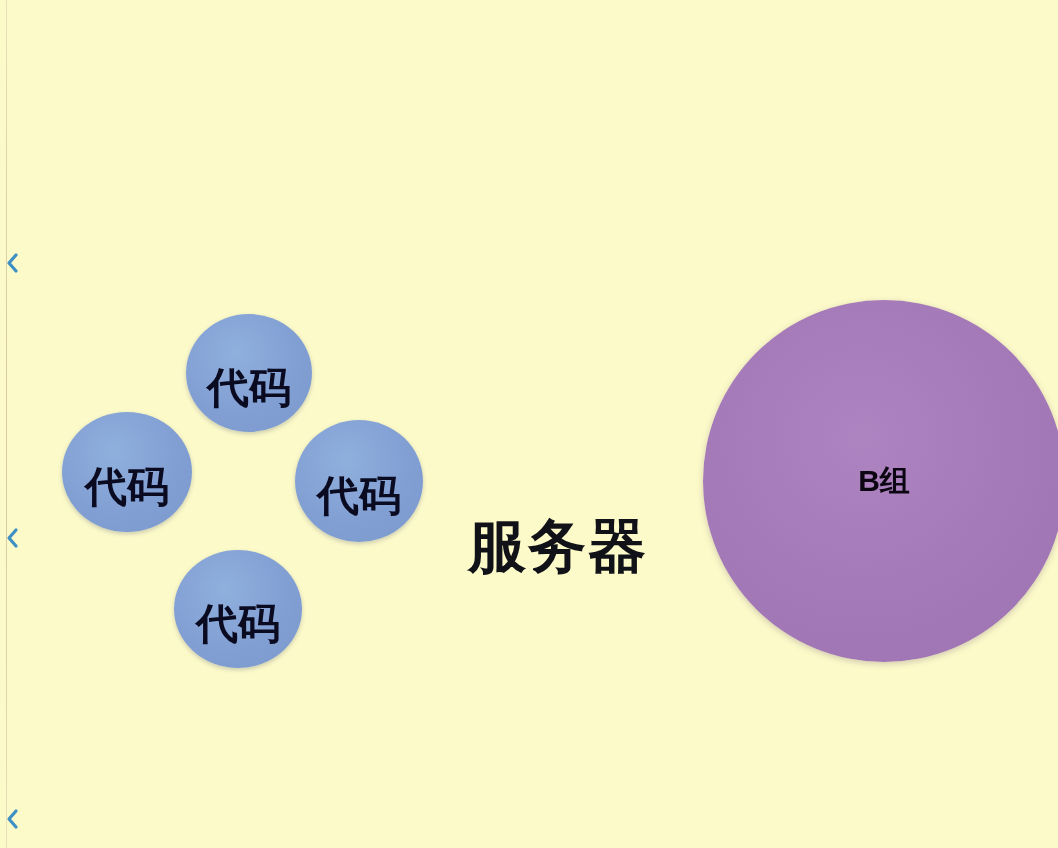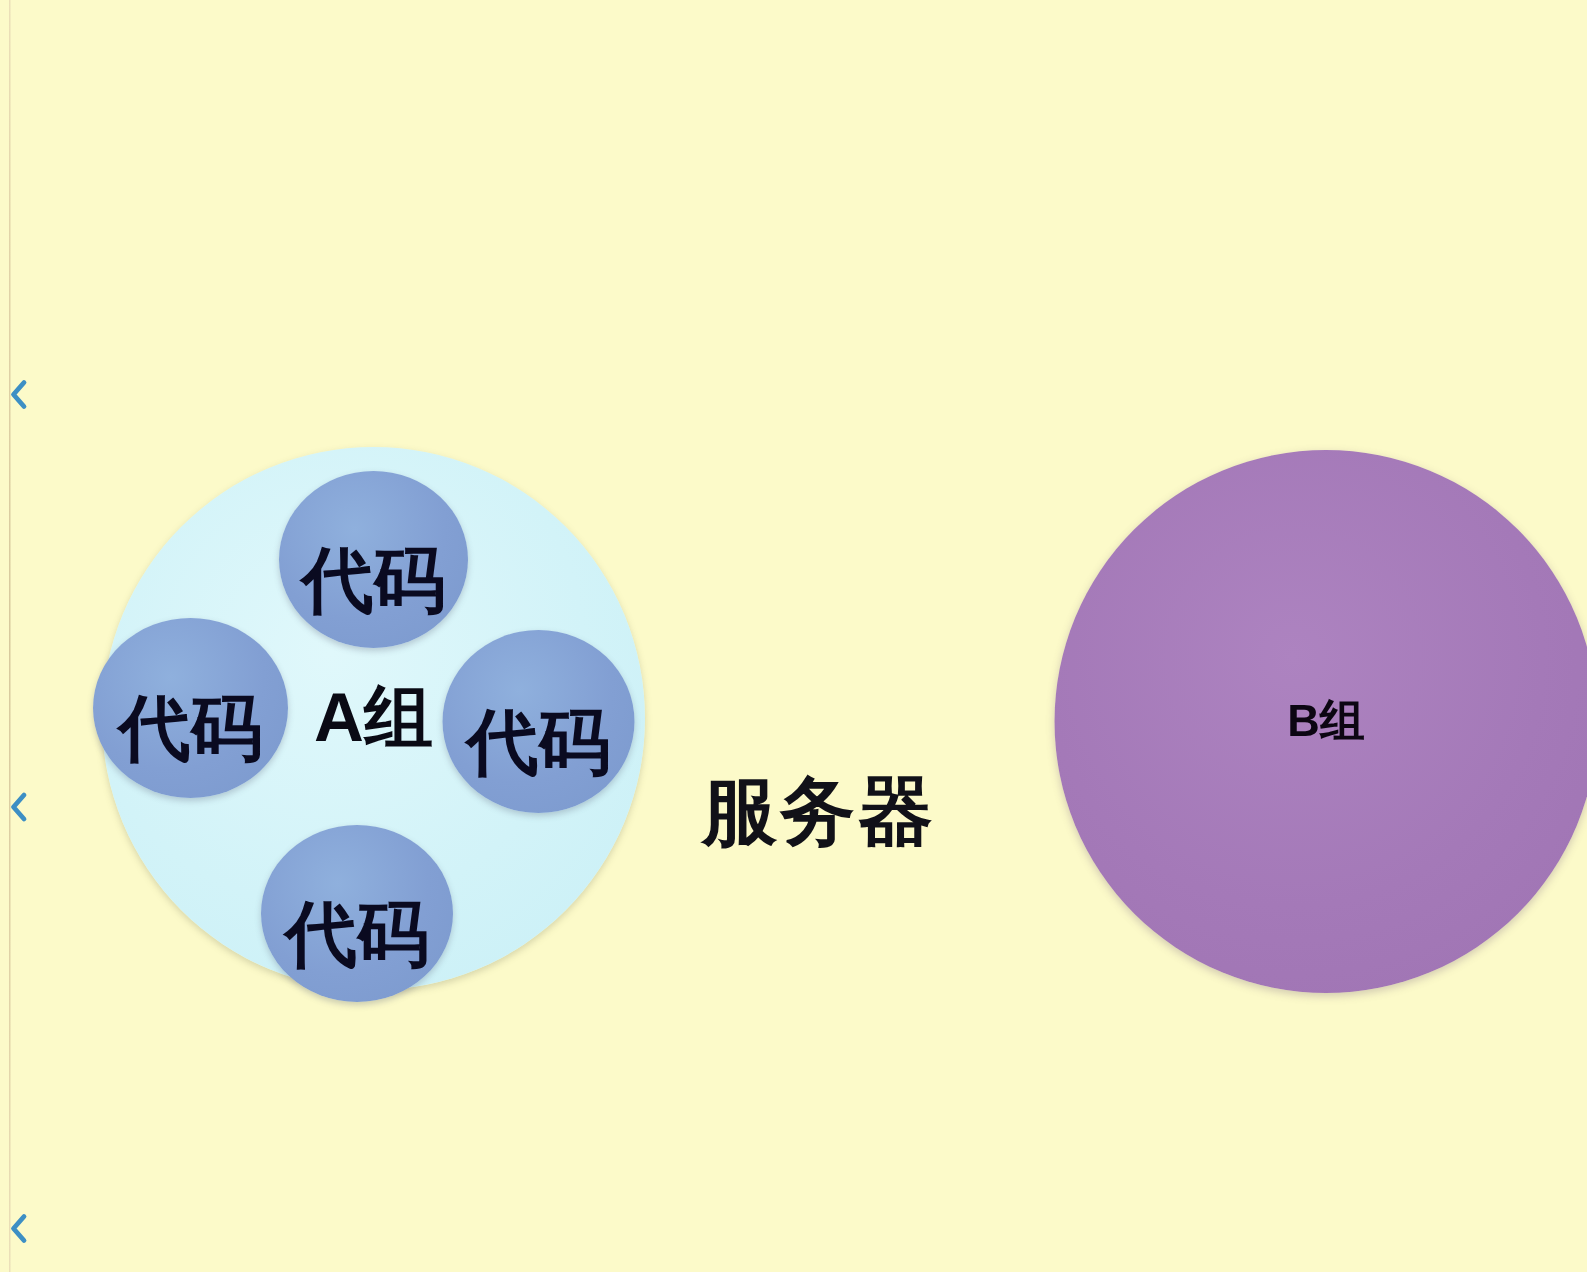--- a/index.html
+++ b/index.html
@@ -80,39 +80,39 @@
     position: absolute;
     border-radius: 50%;
     background: radial-gradient(circle at 40% 33%, #8fb0dd 0%, #829fd3 55%, #7b99cd 100%);
     display: flex;
     align-items: center;
     justify-content: center;
     box-shadow: 0 2px 4px rgba(90,95,120,.30);
     z-index: 4;
   }
   .code-bubble span {
-    font-size: 48px;
+    font-size: 42px;
     font-weight: 700;
     color: #0a0a20;
     white-space: nowrap;
     line-height: 1;
     margin-top: 30px;
   }
 
   .bubble-top    { left: 186px; top: 314px; width: 126px; height: 118px; }
   .bubble-left   { left:  62px; top: 412px; width: 130px; height: 120px; }
   .bubble-right  { left: 295px; top: 420px; width: 128px; height: 122px; }
   .bubble-bottom { left: 174px; top: 550px; width: 128px; height: 118px; }
 
   
   .server-label {
     position: absolute;
     left: 468px;
     top: 508px;
-    font-size: 50px;
+    font-size: 58px;
     font-weight: 700;
     color: #111118;
     white-space: nowrap;
     letter-spacing: 2px;
   }
 
   
   .group-b {
     position: absolute;
     left: 703px;
@@ -150,23 +150,20 @@
     <svg width="16" height="22" viewBox="0 0 16 22" aria-hidden="true">
       <path d="M12 3 L5 11 L12 19" fill="none" stroke="#3d8fc4" stroke-width="3.2" stroke-linecap="round" stroke-linejoin="round"></path>
     </svg>
   </div>
   <div class="chevron" style="top:808px">
     <svg width="16" height="22" viewBox="0 0 16 22" aria-hidden="true">
       <path d="M12 3 L5 11 L12 19" fill="none" stroke="#3d8fc4" stroke-width="3.2" stroke-linecap="round" stroke-linejoin="round"></path>
     </svg>
   </div>
 
-  <div class="group-a">
-    <div class="group-a-label">A组</div>
-  </div>
 
   <div class="code-bubble bubble-top">
     <span>代码</span>
   </div>
   <div class="code-bubble bubble-left">
     <span>代码</span>
   </div>
   <div class="code-bubble bubble-right">
     <span>代码</span>
   </div>

